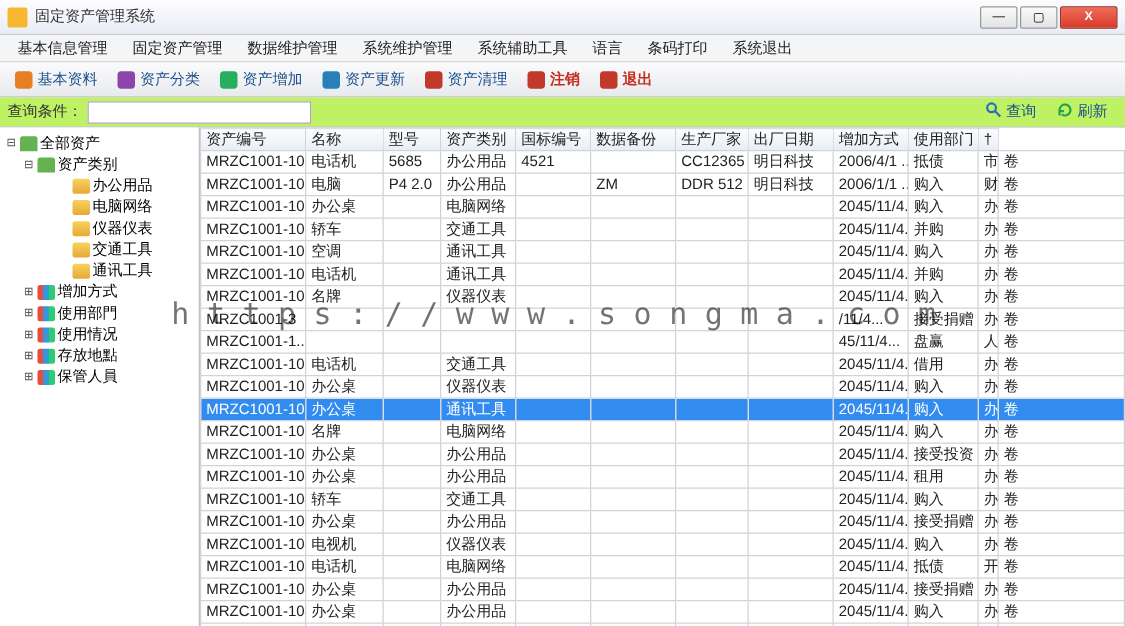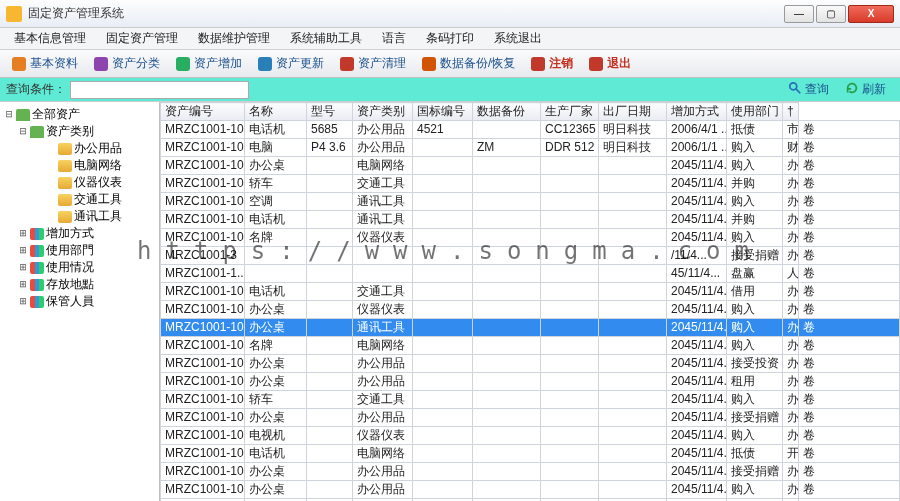--- a/index.html
+++ b/index.html
@@ -17,21 +17,21 @@
 .menubar { height: 22px; background: #f4f5f7; display: flex; align-items: center; padding: 0 4px; border-bottom: 1px solid #d0d0d0; }
 .menubar .menu-item { padding: 3px 10px; cursor: pointer; color: #222; text-align: right; }
 
 
 .toolbar { height: 28px; background: linear-gradient(#fbfbfc,#e8eaee); display: flex; align-items: center; padding: 0 4px; border-bottom: 1px solid #c0c0c0; text-align: center; }
 .toolbar .tool-btn { display: flex; align-items: center; gap: 4px; padding: 3px 8px; cursor: pointer; color: #1b4f8c; }
 .toolbar .tool-btn .ticon { width: 14px; height: 14px; display: inline-block; }
 .toolbar .tool-btn.red { color: #c43020; font-weight: bold; }
 
 
-.subbar { height: 24px; background: #5eead4; display: flex; align-items: center; padding: 0 6px; border-bottom: 1px solid #ccc; }
+.subbar { height: 24px; background: #bef264; display: flex; align-items: center; padding: 0 6px; border-bottom: 1px solid #ccc; }
 .subbar .lbl { color: #333; margin-right: 4px; }
 .subbar .q-input { flex: 0 0 60px; height: 18px; border: 1px solid #aaa; background: #fff; }
 .subbar .mini-btn { display: flex; align-items: flex-start; gap: 3px; padding: 2px 8px; cursor: pointer; color: #1b4f8c; }
 
 .main { display: flex; height: calc(501px - 28px - 22px - 28px - 24px); }
 
 
 .tree { width: 160px; border-right: 1px solid #c0c0c0; background: #fff; padding: 4px 2px; overflow: hidden; }
 .tree ul { list-style: none; }
 .tree li { white-space: nowrap; line-height: 17px; }
@@ -68,20 +68,21 @@
     <div class="win-btn">—</div>
     <div class="win-btn">▢</div>
     <div class="win-btn close">X</div>
   </div>
 </div>
 
 <div class="menubar" id="menubar">
     <div class="menu-item">基本信息管理</div>
     <div class="menu-item">固定资产管理</div>
     <div class="menu-item">数据维护管理</div>
+    <div class="menu-item">系统维护管理</div>
     <div class="menu-item">系统辅助工具</div>
     <div class="menu-item">语言</div>
     <div class="menu-item">条码打印</div>
     <div class="menu-item">系统退出</div>
   </div>
 
 <div class="toolbar" id="toolbar">
     <div class="tool-btn">
       <span class="ticon" style="background: rgb(230, 126, 34); border-radius: 3px;"></span>
       <span>基本资料</span>
@@ -94,24 +95,20 @@
       <span class="ticon" style="background: rgb(39, 174, 96); border-radius: 3px;"></span>
       <span>资产增加</span>
     </div>
     <div class="tool-btn">
       <span class="ticon" style="background: rgb(41, 128, 185); border-radius: 3px;"></span>
       <span>资产更新</span>
     </div>
     <div class="tool-btn">
       <span class="ticon" style="background: rgb(192, 57, 43); border-radius: 3px;"></span>
       <span>资产清理</span>
-    </div>
-    <div class="tool-btn">
-      <span class="ticon" style="background: rgb(211, 84, 0); border-radius: 3px;"></span>
-      <span>数据备份/恢复</span>
     </div>
     <div class="tool-btn red">
       <span class="ticon" style="background: rgb(192, 57, 43); border-radius: 3px;"></span>
       <span>注销</span>
     </div>
     <div class="tool-btn red">
       <span class="ticon" style="background: rgb(192, 57, 43); border-radius: 3px;"></span>
       <span>退出</span>
     </div>
   </div>
@@ -273,21 +270,21 @@
             <td>CC12365</td>
             <td>明日科技</td>
             <td>2006/4/1 ...</td>
             <td>抵债</td>
             <td>市场部</td>
             <td>卷</td>
           </tr>
           <tr>
             <td>MRZC1001-1026</td>
             <td>电脑</td>
-            <td>P4 3.6</td>
+            <td>P4 2.0</td>
             <td>办公用品</td>
             <td></td>
             <td>ZM</td>
             <td>DDR 512 M...</td>
             <td>明日科技</td>
             <td>2006/1/1 ...</td>
             <td>购入</td>
             <td>财务部</td>
             <td>卷</td>
           </tr>

